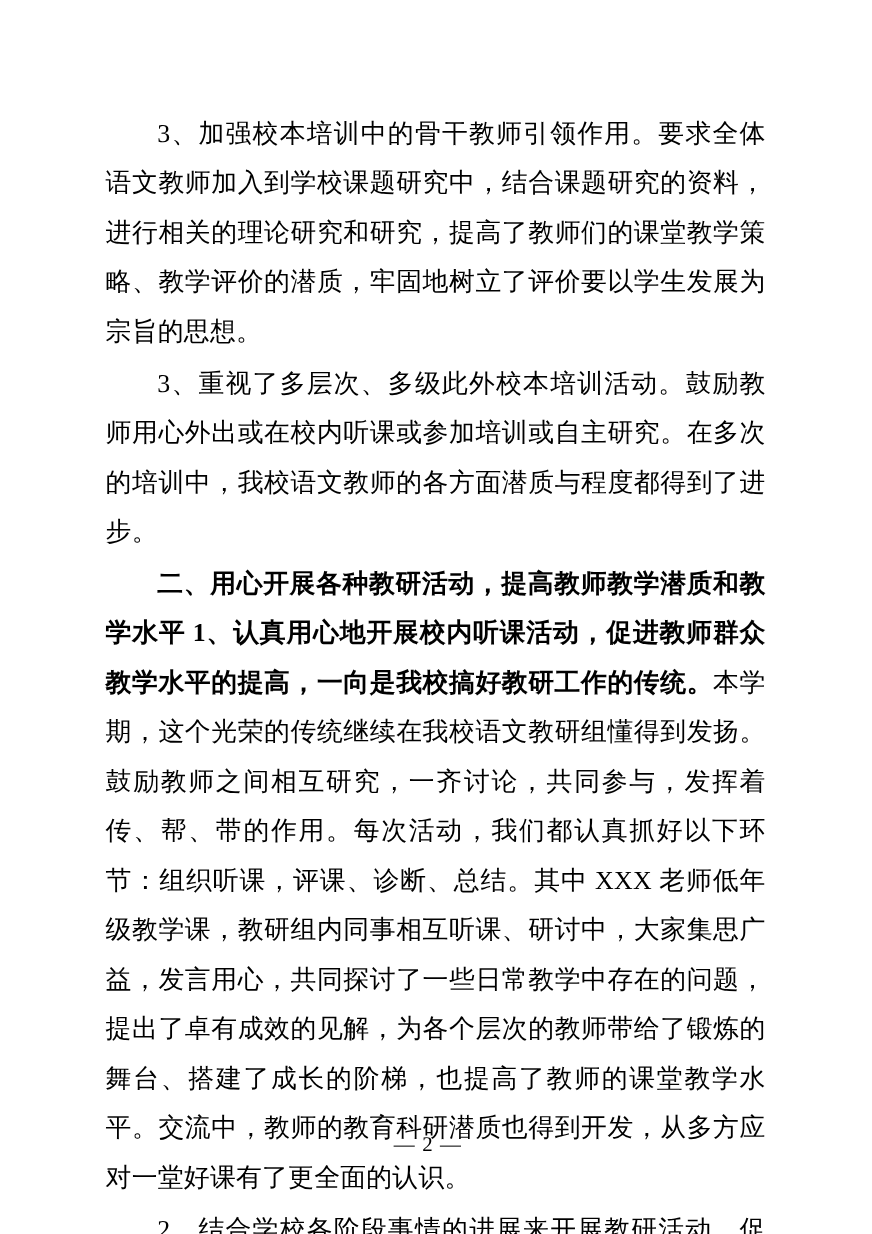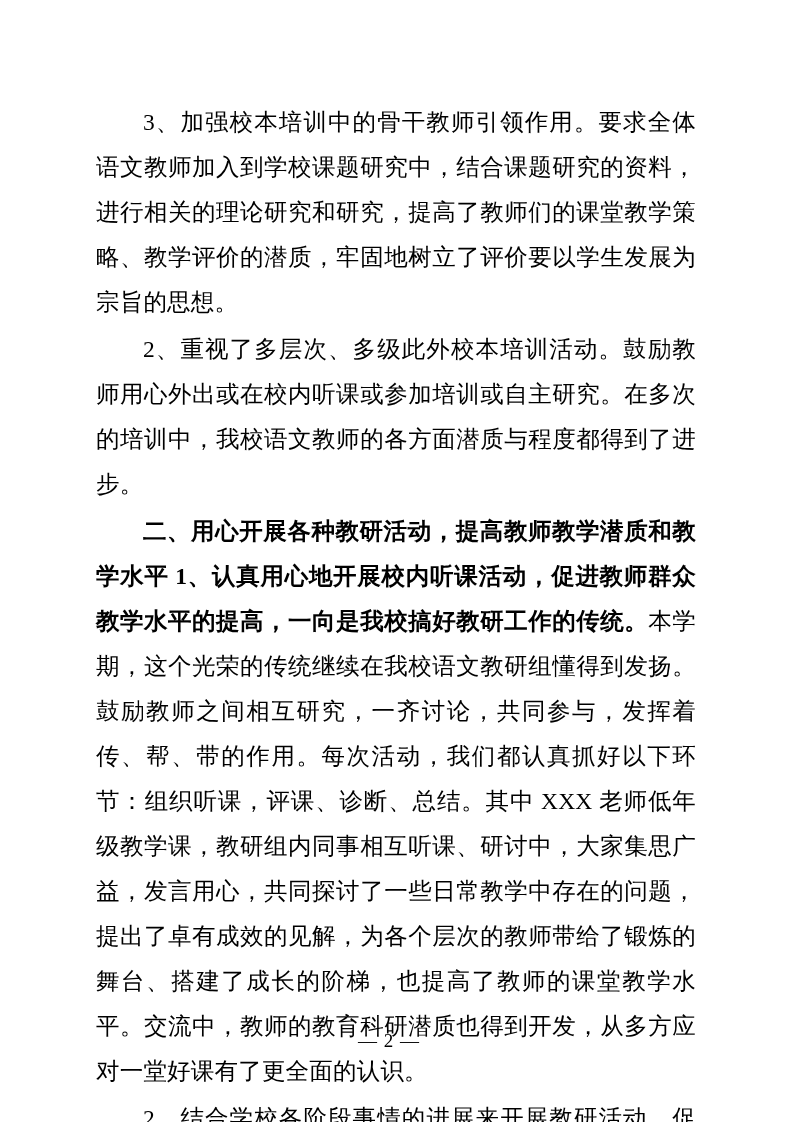--- a/index.html
+++ b/index.html
@@ -45,21 +45,21 @@
   }
 </style>
 </head>
 <body>
 
 <div class="page">
   <div class="content">
 
     <p class="para">3、加强校本培训中的骨干教师引领作用。要求全体语文教师加入到学校课题研究中，结合课题研究的资料，进行相关的理论研究和研究，提高了教师们的课堂教学策略、教学评价的潜质，牢固地树立了评价要以学生发展为宗旨的思想。</p>
 
-    <p class="para">2、重视了多层次、多级此外校本培训活动。鼓励教师用心外出或在校内听课或参加培训或自主研究。在多次的培训中，我校语文教师的各方面潜质与程度都得到了进步。</p>
+    <p class="para">3、重视了多层次、多级此外校本培训活动。鼓励教师用心外出或在校内听课或参加培训或自主研究。在多次的培训中，我校语文教师的各方面潜质与程度都得到了进步。</p>
 
     <p class="para"><span class="bold" style="font-weight:bold;">二、用心开展各种教研活动，提高教师教学潜质和教学水平 1、认真用心地开展校内听课活动，促进教师群众教学水平的提高，一向是我校搞好教研工作的传统。</span><span>本学期，这个光荣的传统继续在我校语文教研组懂得到发扬。鼓励教师之间相互研究，一齐讨论，共同参与，发挥着传、帮、带的作用。每次活动，我们都认真抓好以下环节：组织听课，评课、诊断、总结。其中 XXX 老师低年级教学课，教研组内同事相互听课、研讨中，大家集思广益，发言用心，共同探讨了一些日常教学中存在的问题，提出了卓有成效的见解，为各个层次的教师带给了锻炼的舞台、搭建了成长的阶梯，也提高了教师的课堂教学水平。交流中，教师的教育科研潜质也得到开发，从多方应对一堂好课有了更全面的认识。</span></p>
 
     <p class="para">2、结合学校各阶段事情的进展来开展教研活动，促进教师间的相互交流和合作，到达教学相长的目标。在这些活动的开展中，教师互帮互学，配合进步。教研研氛围，不仅仅仅加深了教师间的相互了解，更促进了教师教学技术上的进步，到达了取长补短、配合发展的目标。本学期我校出了”校报”三期，</p>
 
   </div>
 
   <div class="footer">— 2 —</div>
 </div>
 

